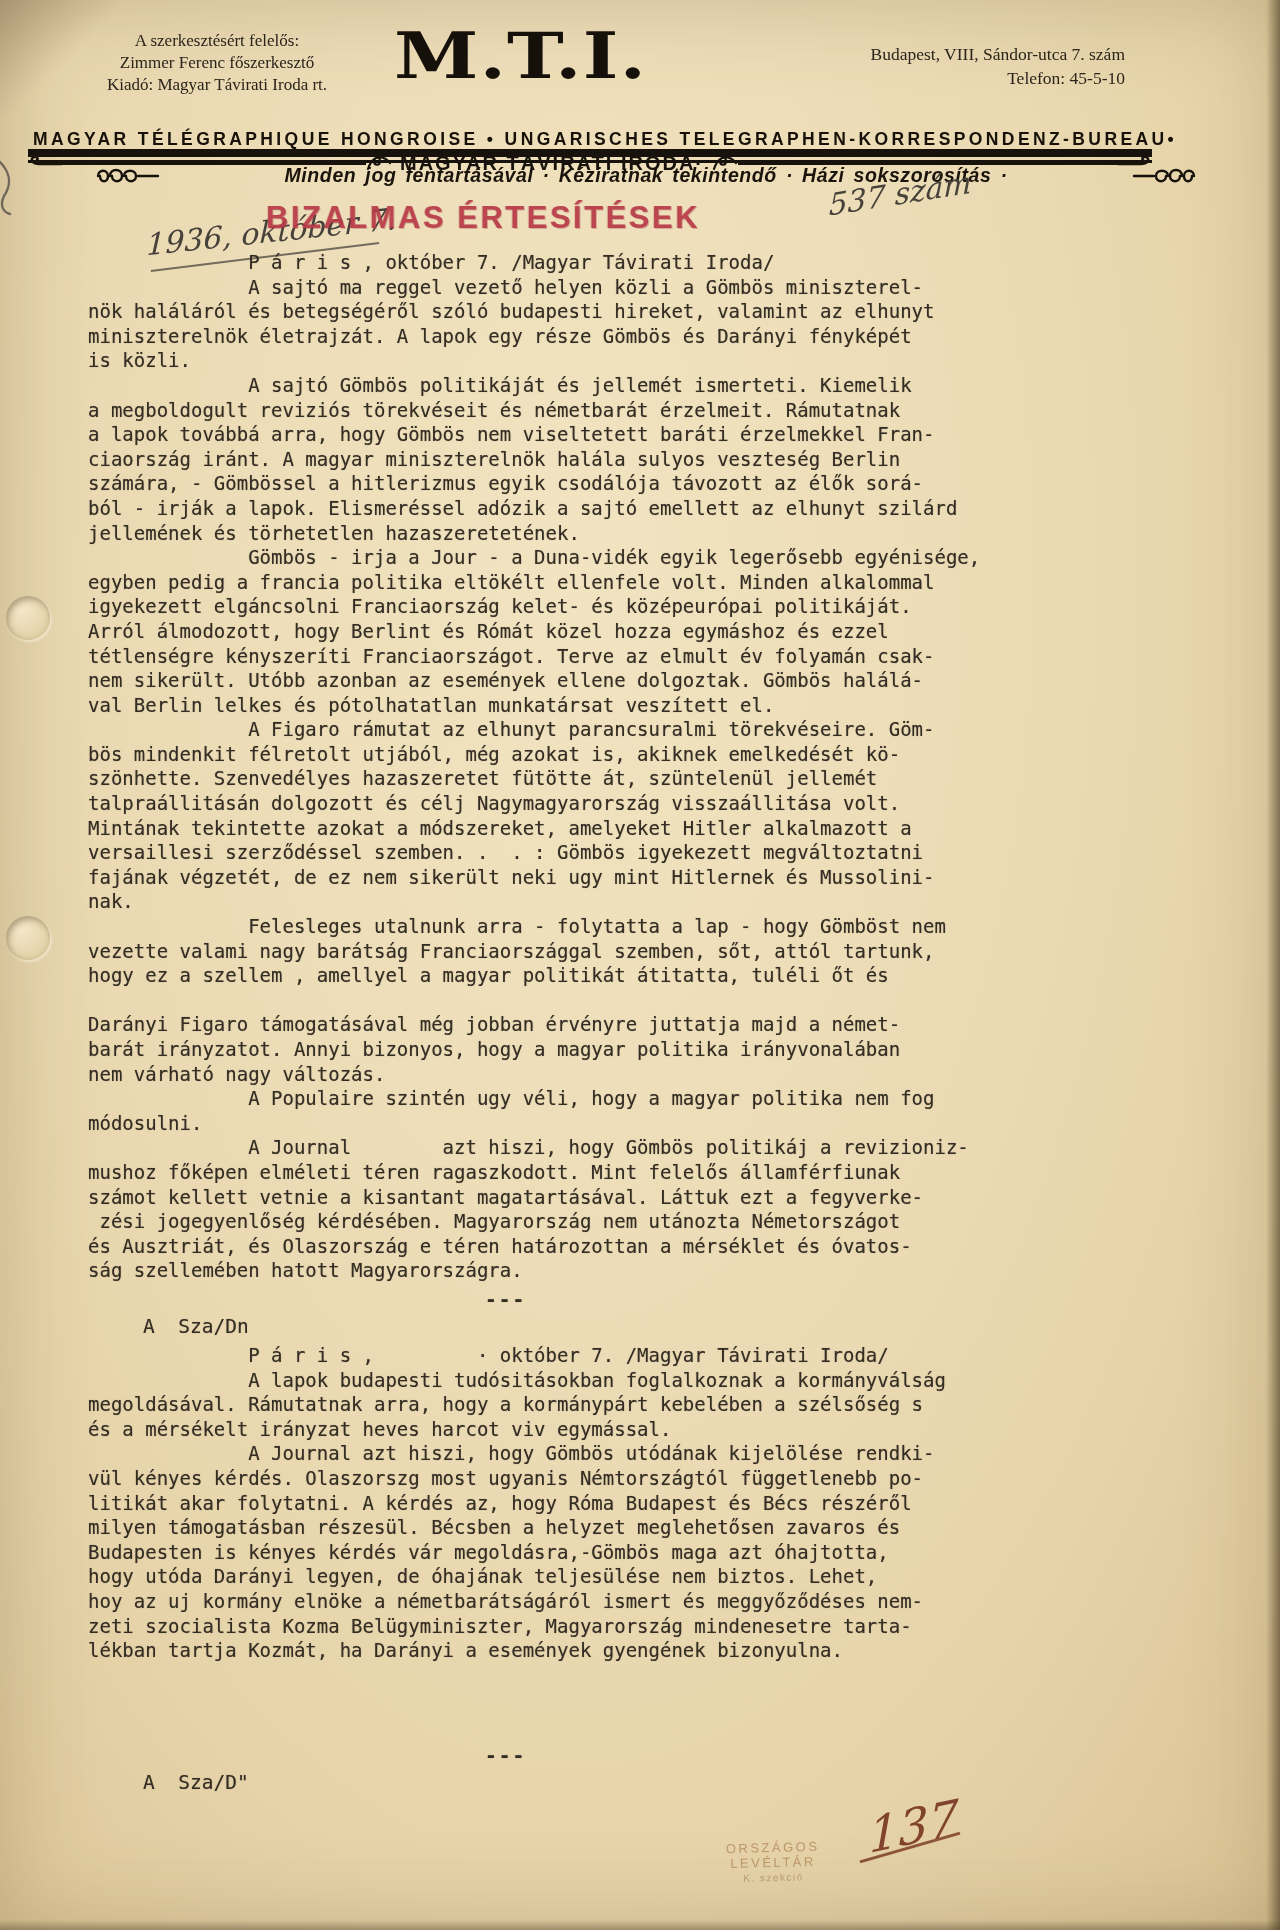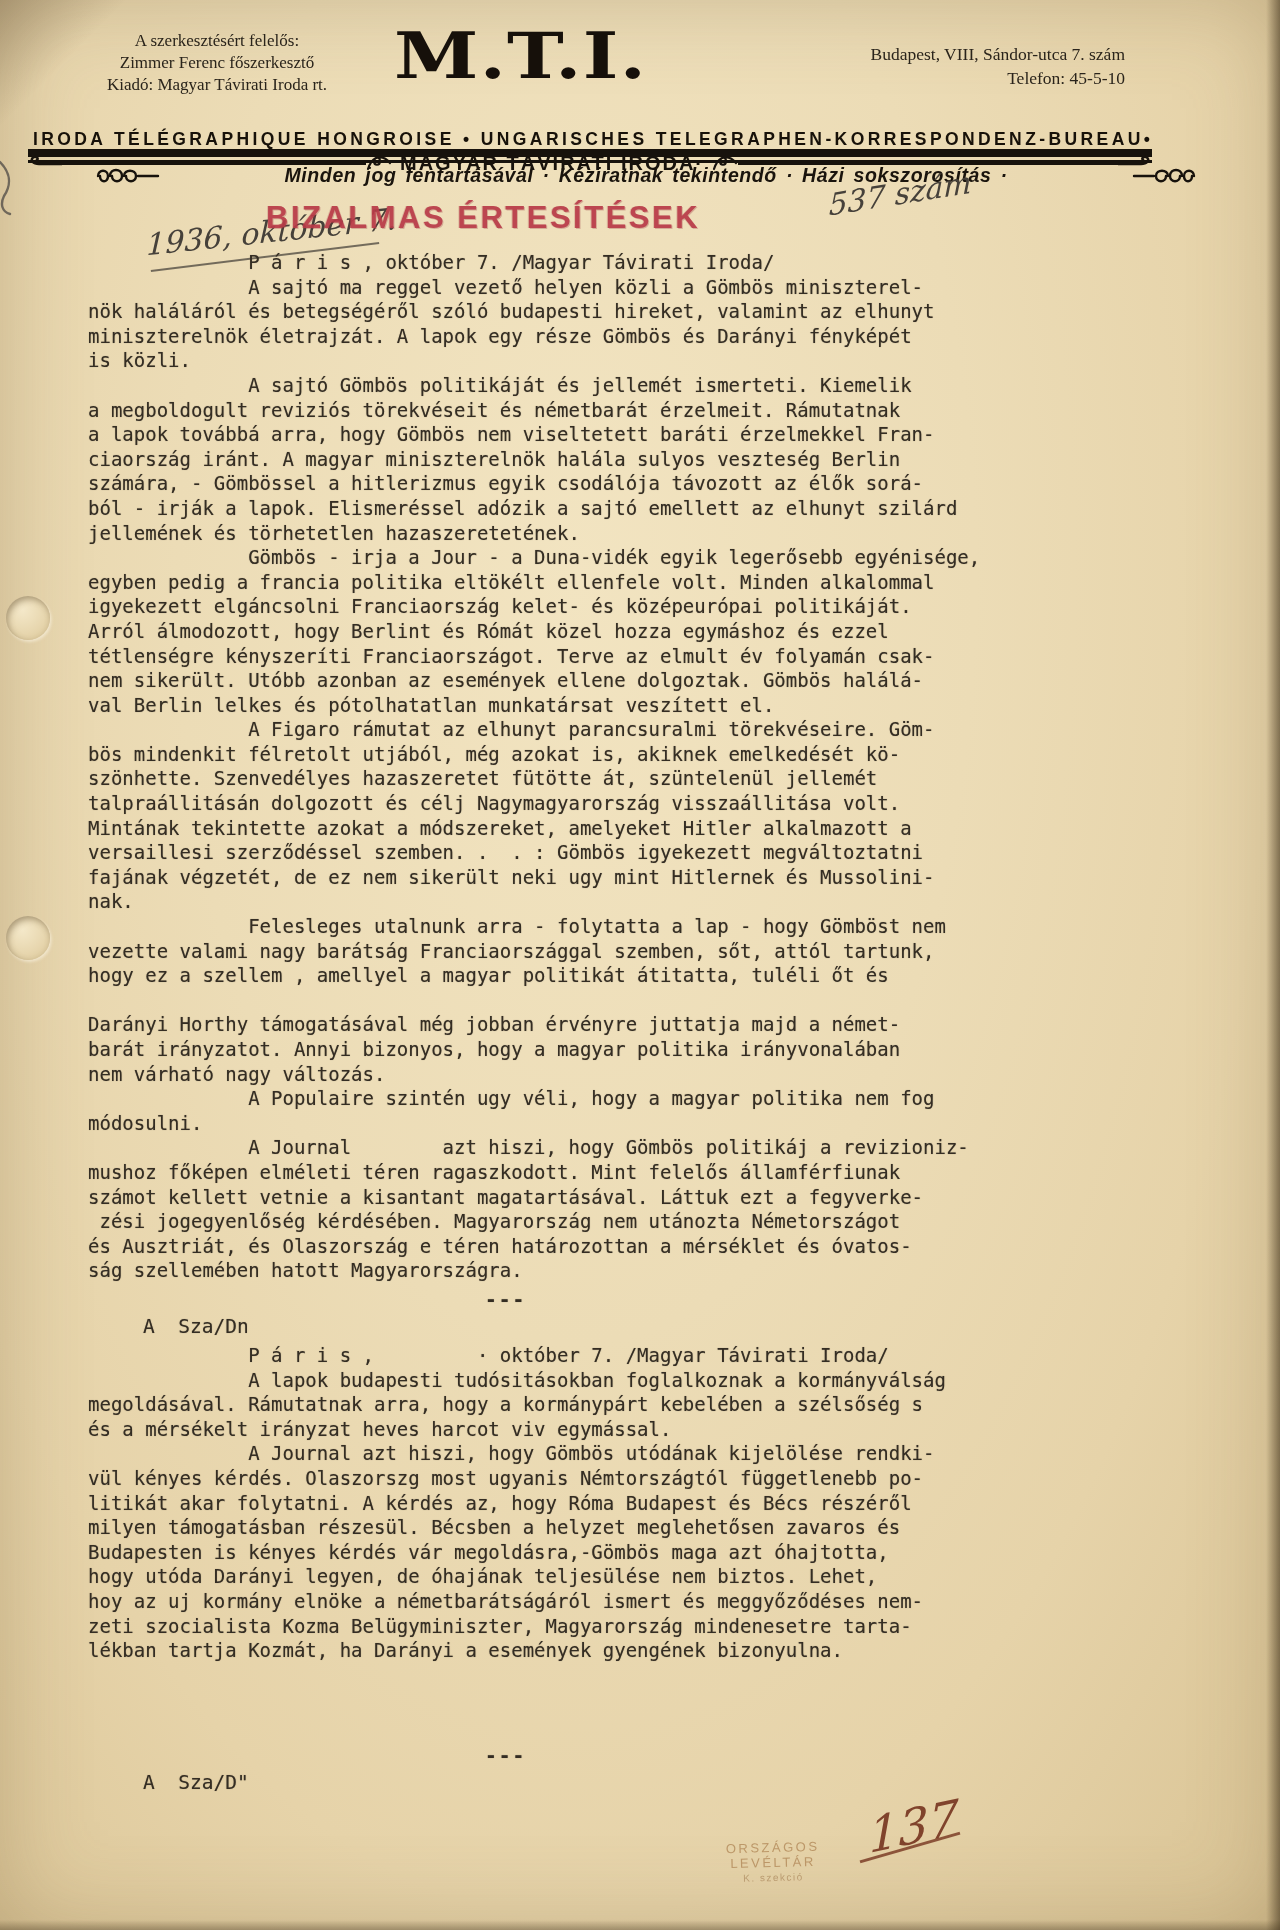--- a/index.html
+++ b/index.html
@@ -109,21 +109,21 @@
       </svg>
     <span class="banner-hu">MAGYAR TÁVIRATI IRODA·</span>
     <svg class="orn" width="26" height="20" viewBox="0 0 26 20">
       <path d="M2,16 C6,4 14,2 14,8 C14,13 8,13 8,8 C8,3 18,2 24,10" fill="none" stroke="#17120c" stroke-width="2.2" stroke-linecap="round"></path>
       </svg>
     <div class="rule" style="flex:1.25;"></div>
     <svg class="orn" width="34" height="18" viewBox="0 0 34 18" style="transform:scaleX(-1);">
       <path d="M34,10 L11,10 C5,10 2,6 5,3.5 C8,1.5 11.5,4.5 8.5,6.5" fill="none" stroke="#17120c" stroke-width="2.6" stroke-linecap="round"></path>
       </svg>
   </div>
-  <div class="abs agence">IRODA TÉLÉGRAPHIQUE HONGROISE • UNGARISCHES TELEGRAPHEN-KORRESPONDENZ-BUREAU•</div>
+  <div class="abs agence">MAGYAR TÉLÉGRAPHIQUE HONGROISE • UNGARISCHES TELEGRAPHEN-KORRESPONDENZ-BUREAU•</div>
   <div class="abs bar"></div>
   <div class="abs bar-thin"></div>
 
   <div class="abs notice-row">
     <svg width="64" height="22" viewBox="0 0 64 22">
       <path d="M2,11 C2,4 12,4 12,11 C12,18 4,18 4,11 M14,11 C14,3 26,3 26,11 C26,18 16,18 16,11 M28,11 C28,4 40,4 40,11 C40,18 30,18 30,11 M42,11 L62,11" stroke="#17120c" stroke-width="2.4" fill="none" stroke-linecap="round"></path>
       </svg>
     <span class="notice-text">Minden jog fentartásával · Kéziratnak tekintendő · Házi sokszorosítás ·</span>
     <svg width="64" height="22" viewBox="0 0 64 22" style="transform:scaleX(-1);">
       <path d="M2,11 C2,4 12,4 12,11 C12,18 4,18 4,11 M14,11 C14,3 26,3 26,11 C26,18 16,18 16,11 M28,11 C28,4 40,4 40,11 C40,18 30,18 30,11 M42,11 L62,11" stroke="#17120c" stroke-width="2.4" fill="none" stroke-linecap="round"></path>
@@ -160,21 +160,21 @@
       <div class="tline">szönhette. Szenvedélyes hazaszeretet fütötte át, szüntelenül jellemét</div>
       <div class="tline">talpraállitásán dolgozott és célj Nagymagyarország visszaállitása volt.</div>
       <div class="tline">Mintának tekintette azokat a módszereket, amelyeket Hitler alkalmazott a</div>
       <div class="tline">versaillesi szerződéssel szemben. .  . : Gömbös igyekezett megváltoztatni</div>
       <div class="tline">fajának végzetét, de ez nem sikerült neki ugy mint Hitlernek és Mussolini-</div>
       <div class="tline">nak.</div>
       <div class="tline">              Felesleges utalnunk arra - folytatta a lap - hogy Gömböst nem</div>
       <div class="tline">vezette valami nagy barátság Franciaországgal szemben, sőt, attól tartunk,</div>
       <div class="tline">hogy ez a szellem , amellyel a magyar politikát átitatta, tuléli őt és</div>
       <div class="tline">&nbsp;</div>
-      <div class="tline">Darányi Horthy támogatásával még jobban érvényre juttatja majd a német-</div>
+      <div class="tline">Darányi Figaro támogatásával még jobban érvényre juttatja majd a német-</div>
       <div class="tline">barát irányzatot. Annyi bizonyos, hogy a magyar politika irányvonalában</div>
       <div class="tline">nem várható nagy változás.</div>
       <div class="tline">              A Populaire szintén ugy véli, hogy a magyar politika nem fog</div>
       <div class="tline">módosulni.</div>
       <div class="tline">              A Journal        azt hiszi, hogy Gömbös politikáj a revizioniz-</div>
       <div class="tline">mushoz főképen elméleti téren ragaszkodott. Mint felelős államférfiunak</div>
       <div class="tline">számot kellett vetnie a kisantant magatartásával. Láttuk ezt a fegyverke-</div>
       <div class="tline"> zési jogegyenlőség kérdésében. Magyarország nem utánozta Németországot</div>
       <div class="tline">és Ausztriát, és Olaszország e téren határozottan a mérséklet és óvatos-</div>
       <div class="tline">ság szellemében hatott Magyarországra.</div>

